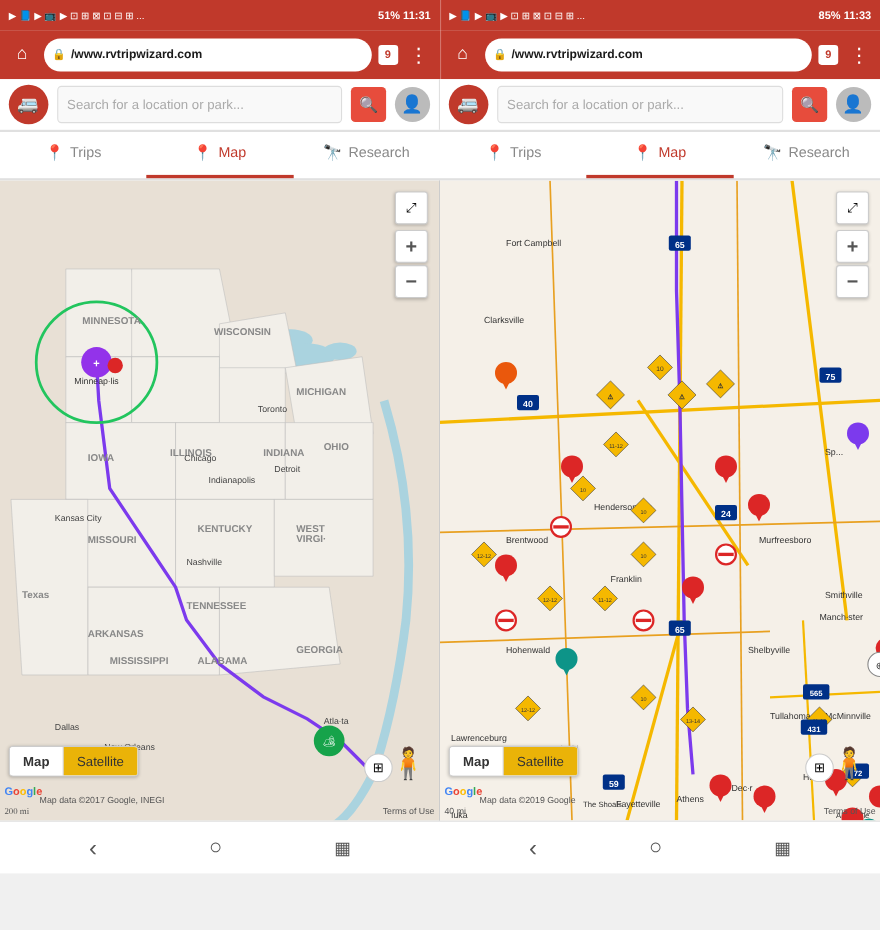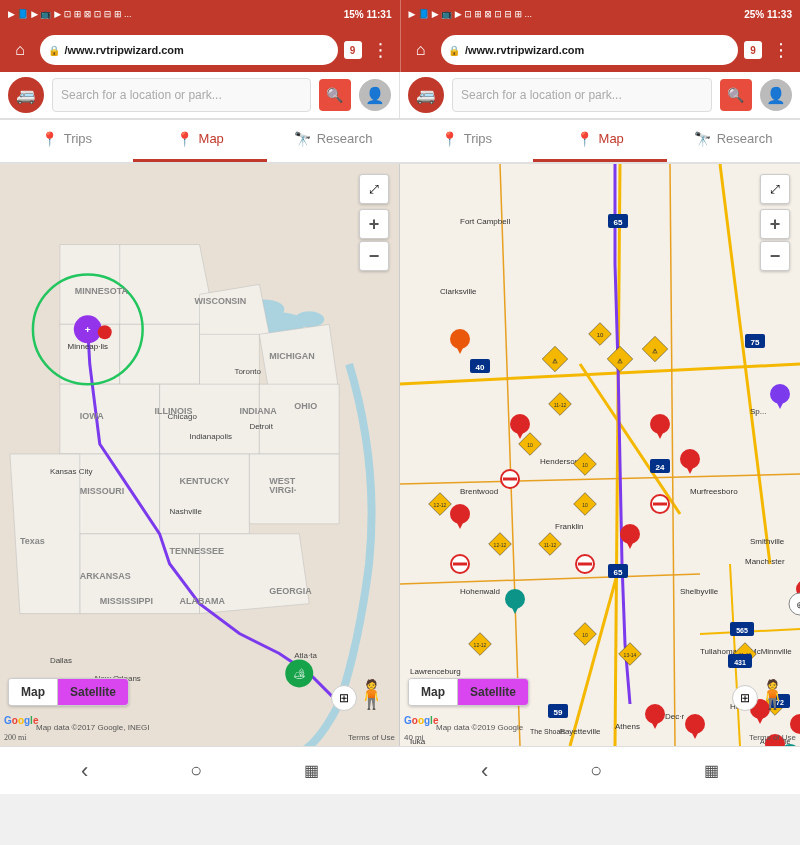--- a/index.html
+++ b/index.html
@@ -287,23 +287,23 @@
       background: white;
       border: 1px solid #ccc;
       border-radius: 4px;
       overflow: hidden;
       box-shadow: 0 1px 3px rgba(0,0,0,0.2);
     }
     .toggle-btn {
       padding: 6px 12px;
       font-size: 12px;
       cursor: pointer;
-      background: #d946ef;
+      background: #eab308;
       color: #333;
-      font-weight: 700;
+      font-weight: 400;
     }
     .toggle-btn.active {
       background: white;
       font-weight: bold;
     }
     .toggle-divider {
       width: 1px;
       background: #ccc;
     }
 
@@ -406,30 +406,30 @@
   </style>
 </head>
 <body>
 
 <div class="status-bar">
   <div class="status-half">
     <div class="status-icons">
       <span>▶ 📘 ▶ 📺 ▶ ⊡ ⊞ ⊠ ⊡ ⊟ ⊞ ...</span>
     </div>
     <div class="status-right">
-      <span>15%</span>&nbsp;<span>11:31</span>
+      <span>51%</span>&nbsp;<span>11:31</span>
     </div>
   </div>
   <div class="status-divider"></div>
   <div class="status-half">
     <div class="status-icons">
       <span>▶ 📘 ▶ 📺 ▶ ⊡ ⊞ ⊠ ⊡ ⊟ ⊞ ...</span>
     </div>
     <div class="status-right">
-      <span>25%</span>&nbsp;<span>11:33</span>
+      <span>85%</span>&nbsp;<span>11:33</span>
     </div>
   </div>
 </div>
 
 <div class="browser-bar">
   <div class="browser-half">
     <div class="home-btn">⌂</div>
     <div class="url-bar">
       <span class="lock">🔒</span>
       <span class="url-text">/www.rvtripwizard.com</span>

